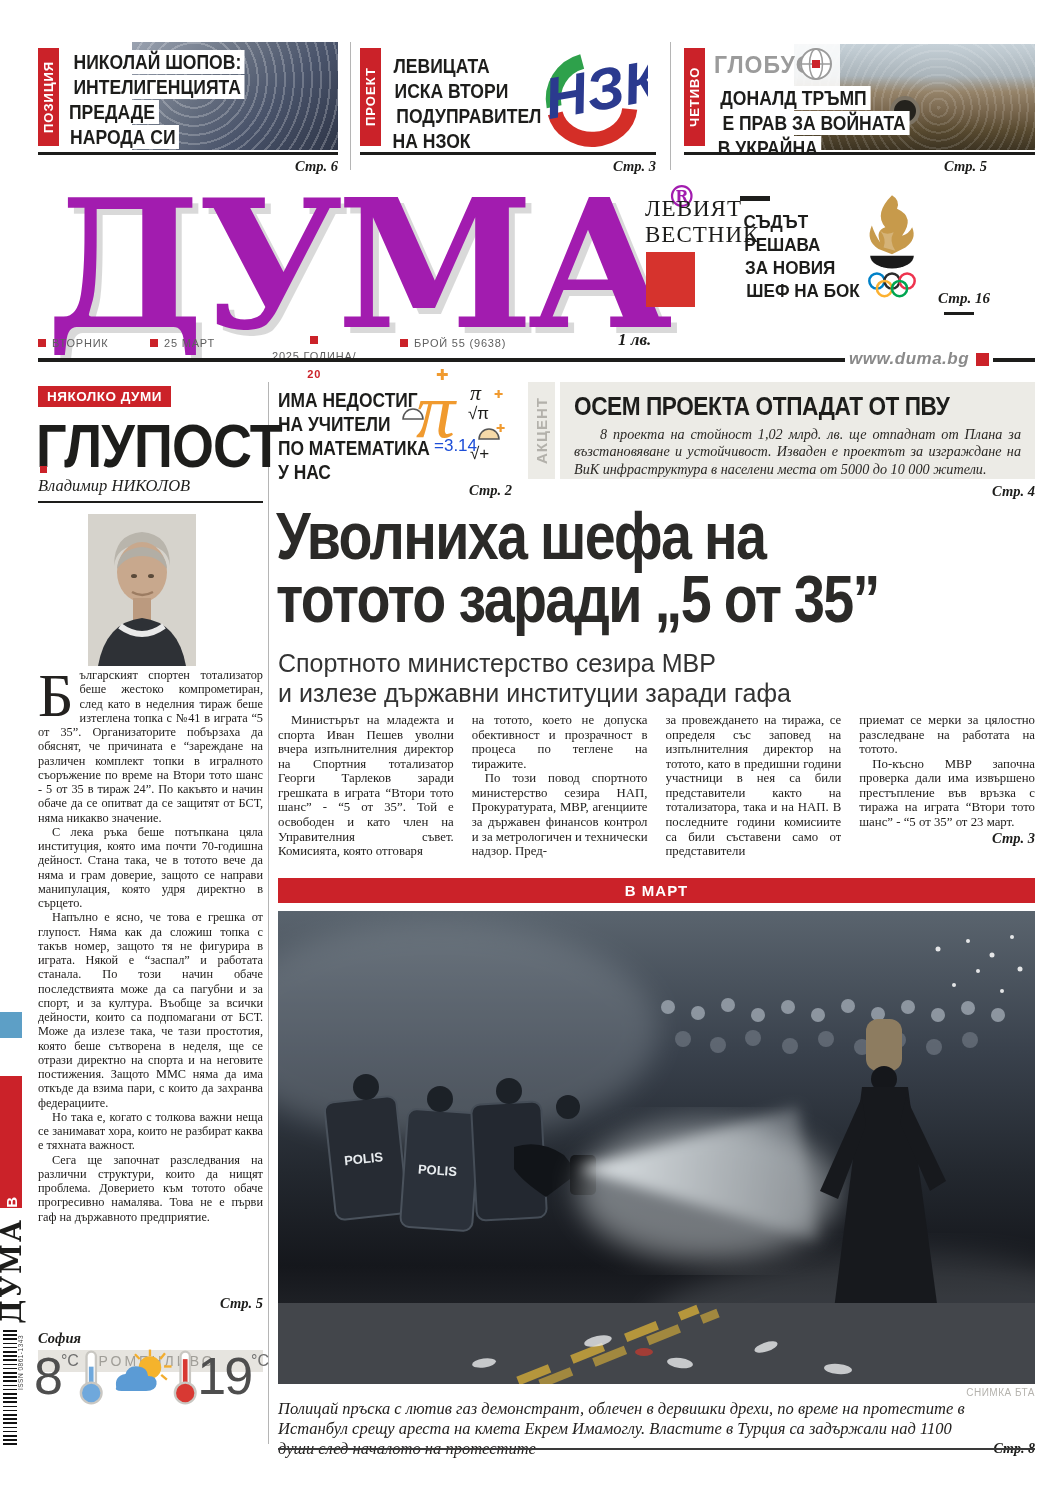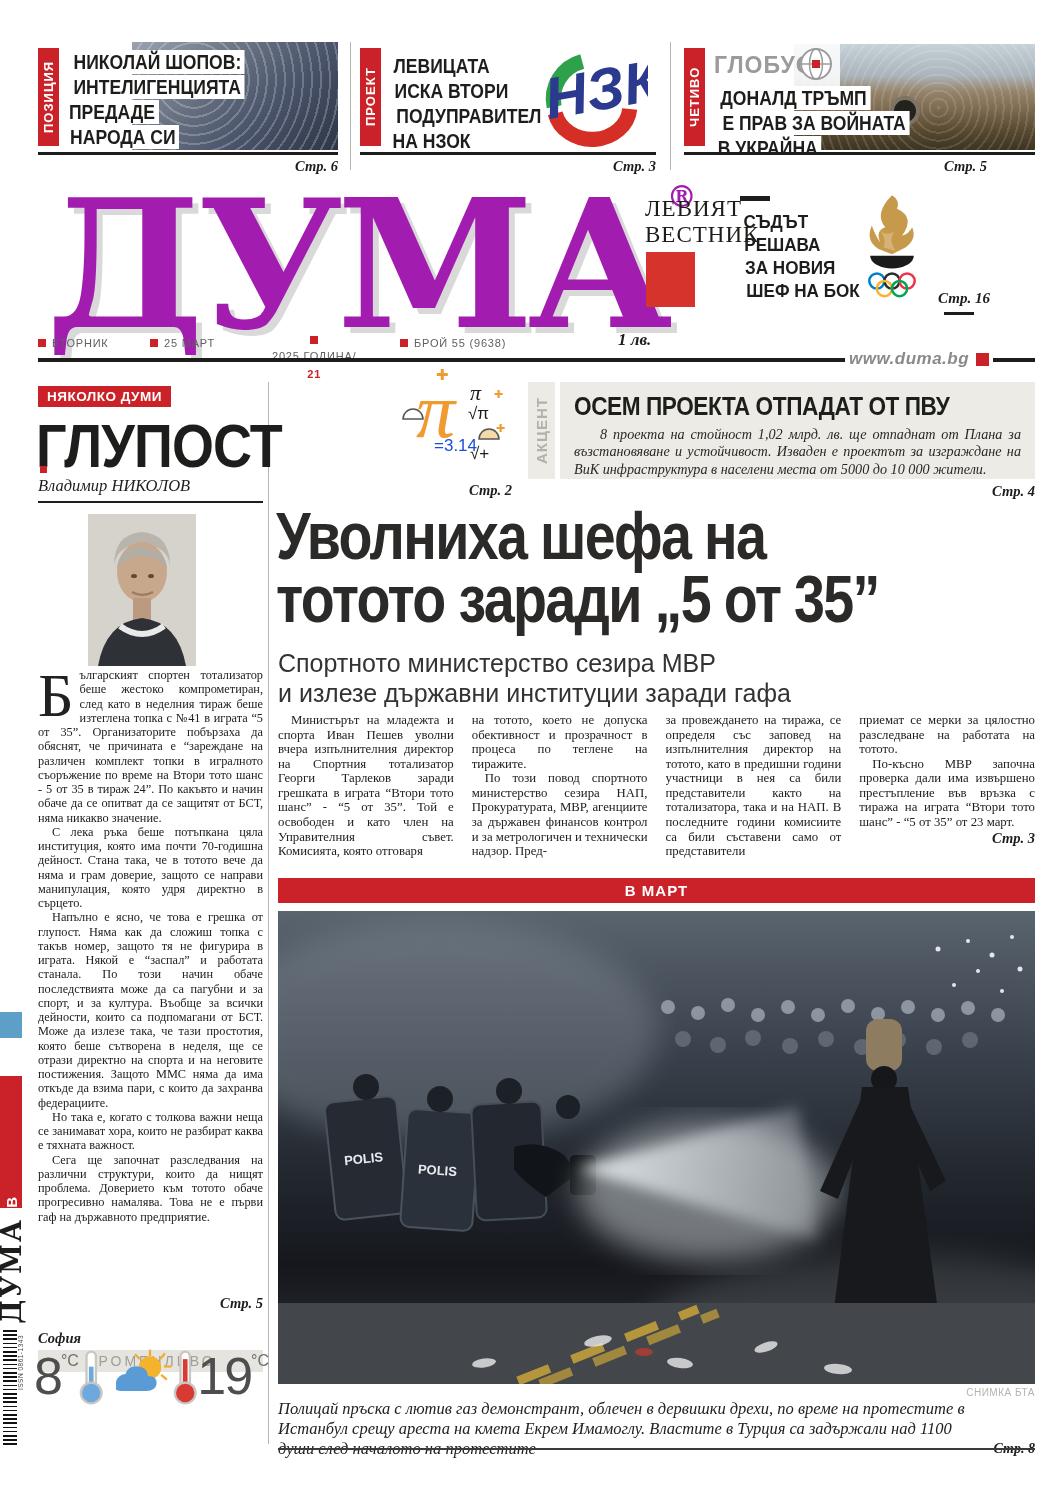--- a/index.html
+++ b/index.html
@@ -163,21 +163,21 @@
     <span class="redsq" style="width:8px;height:8px;"></span>
     <span>ВТОРНИК</span>
   </div>
   <div class="abs dateline-item" style="left:150px;top:337px;">
     <span class="redsq" style="width:8px;height:8px;"></span>
     <span>25 МАРТ</span>
   </div>
   <div class="abs dateline-item" style="left:272px;top:336px;flex-direction:column;">
     <span class="redsq" style="width:8px;height:8px;"></span>
     <span>2025 ГОДИНА/</span>
-      <span style="color:#cb2229;font-weight:bold;">21</span>
+      <span style="color:#cb2229;font-weight:bold;">20</span>
   </div>
   <div class="abs dateline-item" style="left:400px;top:337px;">
     <span class="redsq" style="width:8px;height:8px;"></span>
     <span>БРОЙ 55 (9638)</span>
   </div>
   <div class="abs serif" style="left:618px;top:330px;font-size:17px;font-weight:bold;font-style:italic;text-align:center;">1 лв.</div>
 
   <div class="rule-black" style="left:38px;top:358px;width:997px;height:4px;"></div>
   <div class="abs" style="left:845px;top:348px;background:#fff;padding:1px 4px;display:flex;align-items:center;gap:7px;">
     <span style="font-weight:bold;font-style:italic;font-size:17px;color:#8a8a8a;letter-spacing:.5px;">www.duma.bg</span>
@@ -249,20 +249,26 @@
       <path d="M14 42 Q12 30 24 28 Q27 18 38 20 Q47 21 48 30 Q58 30 57 39 Q56 46 46 46 L20 46 Q12 46 14 42 Z" fill="#5b9bd5"></path>
     </svg>
     <svg width="26" height="62" viewBox="0 0 26 62">
       <rect x="8" y="4" width="10" height="38" rx="5" fill="#fff" stroke="#c9c7c2" stroke-width="2.5"></rect>
       <rect x="10.5" y="12" width="5" height="30" fill="#d83933"></rect>
       <circle cx="13" cy="48" r="11" fill="#d83933" stroke="#c9c7c2" stroke-width="2.5"></circle>
     </svg>
     <div class="wx-num"><span>19</span><span class="wx-deg">°C</span></div>
   </div>
 
+  <div class="abs" style="left:278px;top:388px;font-weight:bold;font-size:20px;line-height:24px;">
+    <div><span class="sx">ИМА НЕДОСТИГ</span></div>
+    <div><span class="sx">НА УЧИТЕЛИ</span></div>
+    <div><span class="sx">ПО МАТЕМАТИКА</span></div>
+    <div><span class="sx">У НАС</span></div>
+  </div>
   <div class="abs" style="left:408px;top:378px;width:110px;height:100px;">
     <span class="abs serif" style="left:8px;top:-6px;font-size:78px;font-style:italic;color:#f09a2f;line-height:1;">π</span>
     <span class="abs" style="left:62px;top:2px;font-size:22px;color:#1d1d1b;font-family:'Liberation Serif',serif;font-style:italic;">π</span>
     <span class="abs" style="left:60px;top:26px;font-size:17px;color:#1d1d1b;">√π</span>
     <span class="abs" style="left:62px;top:66px;font-size:17px;color:#1d1d1b;">√+</span>
     <span class="abs" style="left:26px;top:58px;font-size:17px;font-weight:normal;color:#1d4ed8;">=3.14</span>
     <span class="abs" style="left:28px;top:-12px;font-size:15px;color:#f09a2f;">✚</span>
     <span class="abs" style="left:86px;top:10px;font-size:11px;color:#f09a2f;">✚</span>
     <span class="abs" style="left:88px;top:44px;font-size:11px;color:#f09a2f;">✚</span>
     <svg class="abs" style="left:-6px;top:28px;" width="22" height="14" viewBox="0 0 22 14">

